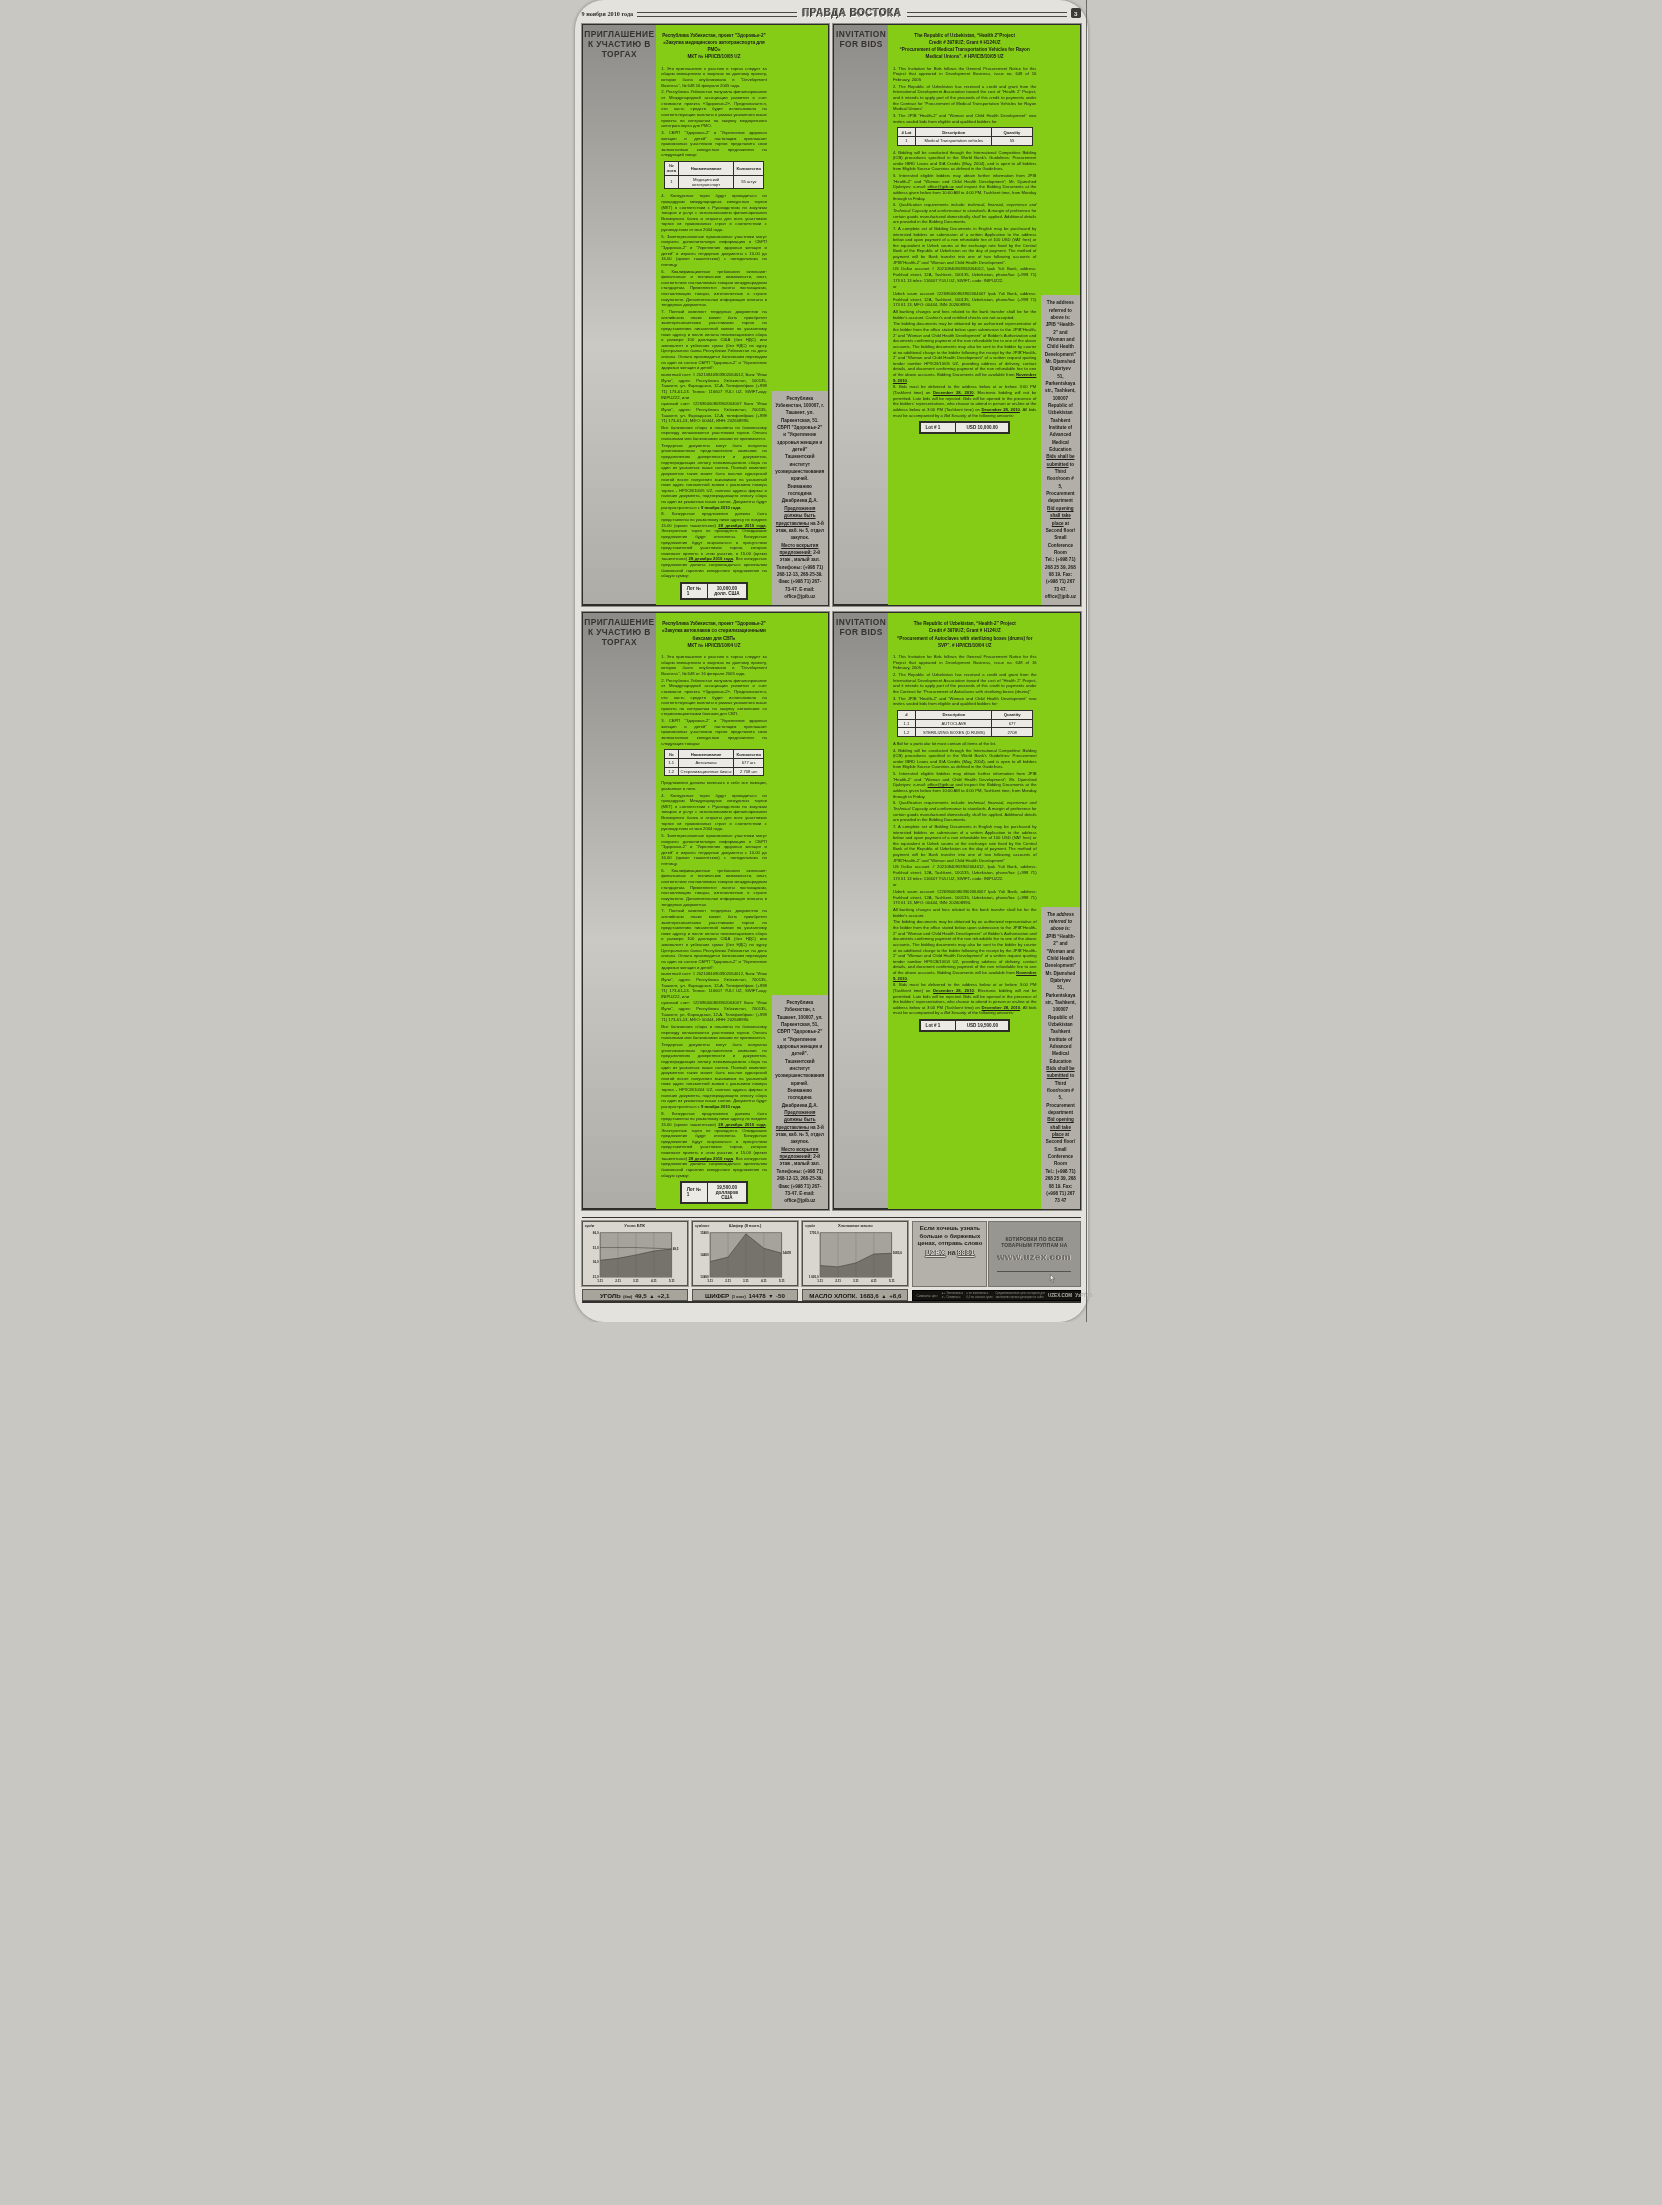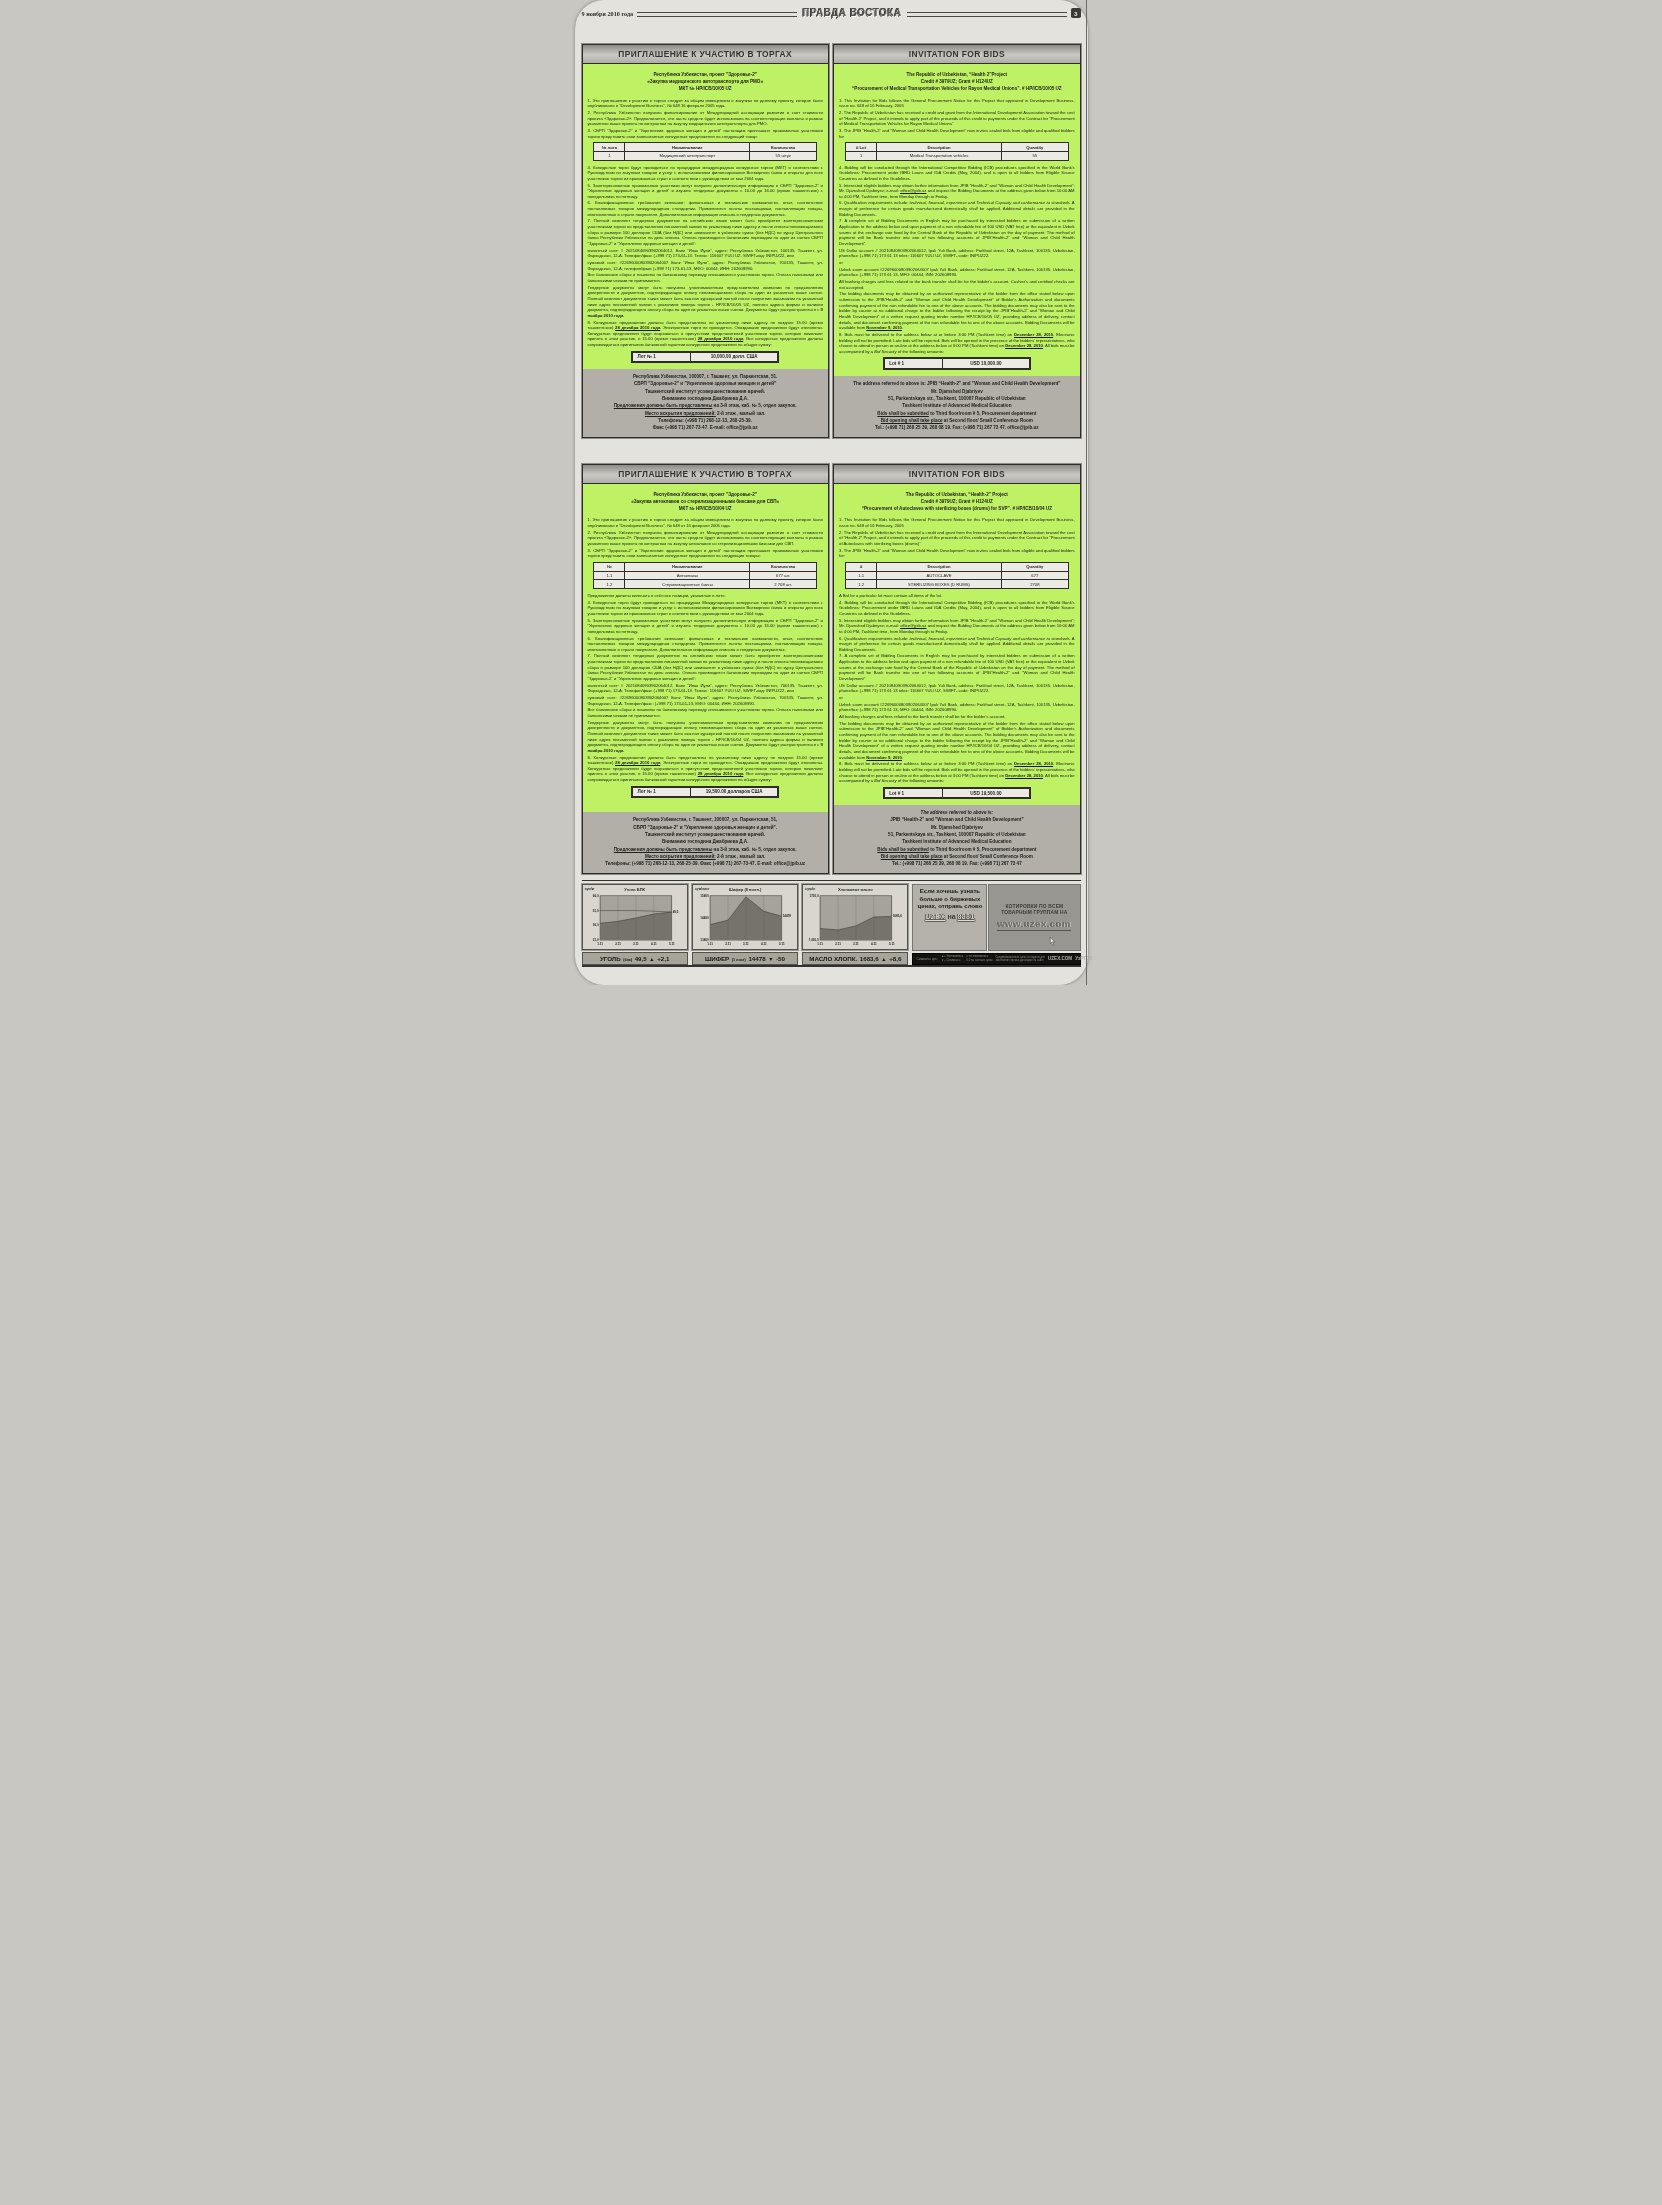--- a/index.html
+++ b/index.html
@@ -12,21 +12,21 @@
   .mdate{font-family:"Liberation Serif",serif;font-weight:bold;font-size:6.2px;color:#2d2c29;white-space:nowrap;padding-bottom:0.9px;}
   .mrule{flex:1;height:3.5px;border-top:0.9px solid #4a4845;border-bottom:1.8px solid #4a4845;margin-bottom:0.9px;}
   .mlogo{font-weight:800;font-size:9.3px;letter-spacing:0.9px;color:#55534e;white-space:nowrap;
          text-shadow:0.4px 0.4px 0 #fff,-0.4px -0.4px 0 #2c2b28,0.4px -0.4px 0 #2c2b28,-0.4px 0.4px 0 #2c2b28;
          transform:scaleY(1.15);padding:0 1.8px;}
   .mpage{width:9.7px;height:9.7px;background:#3c3b38;color:#e8e6e0;font-weight:bold;font-size:6.2px;
          display:flex;align-items:center;justify-content:center;border-radius:1.8px;margin-bottom:0;}
 
   
   .notice{display:flex;gap:4.4px;margin-top:6.2px;}
-  .col{flex:1 1 0;border:0.9px solid #2e2d2a;outline:0.4px solid #8e8c86;background:#bef264;display:flex;flex-direction:column;margin-top:20px;}
+  .col{flex:1 1 0;border:0.9px solid #2e2d2a;outline:0.4px solid #8e8c86;background:#84cc16;display:flex;flex-direction:row;}
   .titlebar{background:linear-gradient(180deg,#8d8b87,#cbc9c3 55%,#aeaca6);border-bottom:0.9px solid #2e2d2a;
             text-align:center;font-weight:bold;font-size:8.4px;letter-spacing:0.4px;color:#34332f;padding:4px 1.8px;}
   .colpad{padding:3.5px 4.9px 1.8px;}
   .headlines{margin:3.5px 0 5.3px;}
   .hl{text-align:center;font-weight:bold;font-size:4.6px;line-height:1.55;}
   .para{font-size:4.2px;line-height:1.34;text-align:justify;margin:0 0 1.1px;}
   table.goods{width:95%;margin:3.1px auto 4px;border-collapse:collapse;font-size:4.2px;background:#eceae4;}
   table.goods th,table.goods td{border:0.7px solid #2e2d2a;text-align:center;padding:1.3px 1.8px;}
   table.goods th{font-weight:bold;border-bottom-width:1.1px;}
   table.lot{width:62%;margin:4px auto 4.9px;border-collapse:collapse;font-size:4.6px;font-weight:bold;background:#eceae4;outline:0.4px solid #2e2d2a;outline-offset:0.9px;}
@@ -57,21 +57,21 @@
           font-weight:bold;font-size:6px;line-height:1.22;color:#21201c;}
   .adleft .adline{white-space:nowrap;}
   .adkw{margin-top:2.2px;font-size:7px;color:#3a3935;}
   .kw{color:#dddbd4;text-shadow:0.4px 0.4px 0 #2e2d2a,-0.4px -0.4px 0 #2e2d2a,0.4px -0.4px 0 #2e2d2a,-0.4px 0.4px 0 #2e2d2a;
       text-decoration:underline;letter-spacing:0.4px;}
   .adright{background:#989690;border:0.4px solid #77756f;flex:1.25;padding:2.6px 1.8px;display:flex;flex-direction:column;
            align-items:center;justify-content:center;position:relative;overflow:hidden;}
   .rtitle{font-weight:800;font-size:4.9px;color:#3d3c38;text-align:center;line-height:1.25;letter-spacing:0.2px;}
   .rtitle div{white-space:nowrap;}
   .url{margin-top:1.8px;font-weight:800;font-size:9.7px;letter-spacing:0.4px;color:#716f69;
-       text-shadow:0.4px 0.4px 0 #f2f0ea,-0.4px -0.4px 0 #43423e;border-bottom:1.8px double #55534e;padding-bottom:1px;}
+       text-shadow:0.4px 0.4px 0 #f2f0ea,-0.4px -0.4px 0 #43423e;border-bottom:1.8px double #55534e;padding-bottom:9px;}
   .cursor-svg{position:absolute;right:26%;bottom:3.5px;}
 
   .legend{background:#14130f;border:0.4px solid #000;color:#908e86;display:flex;align-items:center;gap:3.1px;
           font-size:2.8px;padding:1.3px 3.1px;line-height:1.25;}
   .leglabel{font-size:3.3px;white-space:nowrap;}
   .legcol{display:flex;flex-direction:column;white-space:nowrap;}
   .legnote{display:flex;flex-direction:column;font-size:2.6px;white-space:nowrap;margin-left:auto;}
   .legbrand{color:#b5b3aa;font-weight:bold;font-size:4.6px;white-space:nowrap;}
   .legbrand2{color:#b5b3aa;font-weight:bold;font-size:4.6px;white-space:nowrap;}
 </style>

